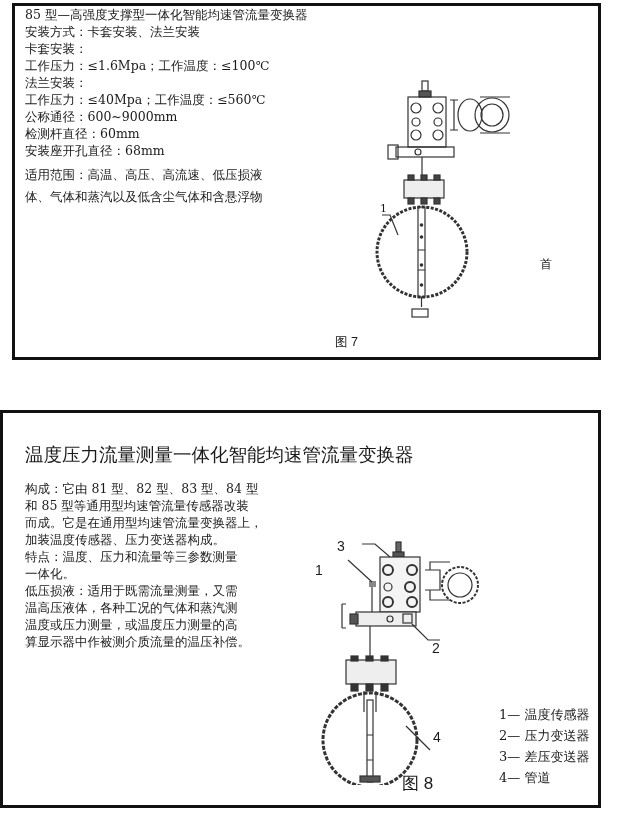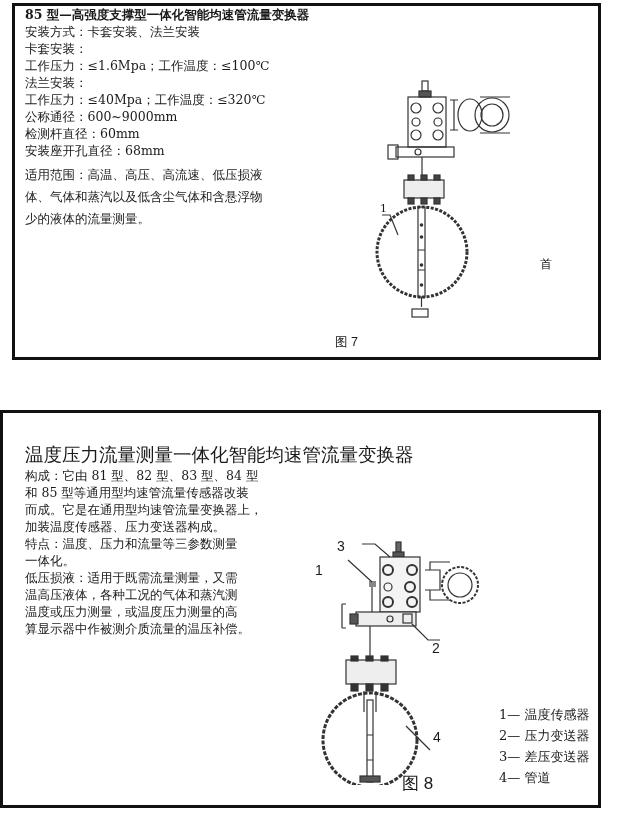--- a/index.html
+++ b/index.html
@@ -3,47 +3,46 @@
 <meta charset="utf-8">
 <style>
   html, body { margin:0; padding:0; background:#ffffff; }
   body { width:619px; height:825px; position:relative; overflow:hidden;
          font-family:"DejaVu Serif", serif; color:#1a1a1a; }
   .panel { position:absolute; border:3px solid #111; box-sizing:border-box; background:#fff; }
   #panel1 { left:12px; top:3px; width:589px; height:357px; }
   #panel2 { left:0px; top:410px; width:601px; height:398px; }
   .txt { position:absolute; font-size:12.5px; line-height:17px; white-space:nowrap; }
   .line { display:block; }
-  .title1 { font-weight:bold; }
+  .title1 { font-weight:normal; }
   .title2 { font-size:18.5px; line-height:22px; }
   .fig { position:absolute; }
   .caption { position:absolute; font-family:"Liberation Sans", sans-serif; font-size:12.5px; }
   .legend { position:absolute; font-size:13px; line-height:21px;margin-left:17px; }
   .callout { position:absolute; font-family:"Liberation Sans", sans-serif; font-size:14px; }
 </style>
 </head>
 <body>
 
 <div class="panel" id="panel1"></div>
 
 <div class="txt" style="left:25px; top:6px;">
   <span class="line title1">85 型—高强度支撑型一体化智能均速管流量变换器</span>
   <span class="line">安装方式：卡套安装、法兰安装</span>
   <span class="line">卡套安装：</span>
   <span class="line">工作压力：≤1.6Mpa；工作温度：≤100℃</span>
   <span class="line">法兰安装：</span>
-  <span class="line">工作压力：≤40Mpa；工作温度：≤320℃</span>
+  <span class="line">工作压力：≤40Mpa；工作温度：≤560℃</span>
   <span class="line">公称通径：600~9000mm</span>
   <span class="line">检测杆直径：60mm</span>
   <span class="line">安装座开孔直径：68mm</span>
 </div>
 <div class="txt" style="left:25px; top:164px; line-height:22px;">
   <span class="line">适用范围：高温、高压、高流速、低压损液</span>
   <span class="line">体、气体和蒸汽以及低含尘气体和含悬浮物</span>
-  <span class="line">少的液体的流量测量。</span>
 </div>
 
 <svg class="fig" style="left:370px; top:75px;" width="190" height="255" viewBox="0 0 190 255" fill="none" stroke="#333" stroke-width="1.2">
 
   <rect x="52" y="6" width="6" height="10"></rect>
   <rect x="49" y="16" width="12" height="6" fill="#555"></rect>
 
   <rect x="38" y="22" width="38" height="50"></rect>
   <circle cx="46" cy="33" r="5"></circle>
     <circle cx="68" cy="33" r="5"></circle>
@@ -86,21 +85,21 @@
 
   <path d="M12 140 H20 L28 160"></path>
 </svg>
 <div class="callout" style="left:380px; top:202px; font-family:'DejaVu Serif', serif; font-size:11px;">1</div>
 <div class="callout" style="left:540px; top:256px; font-family:'DejaVu Serif', serif; font-size:12px;">首</div>
 <div class="caption" style="left:335px; top:334px;">图 7</div>
 
 <div class="panel" id="panel2"></div>
 
 <div class="txt title2" style="left:25px; top:446px;font-family:Liberation Mono, monospace;">温度压力流量测量一体化智能均速管流量变换器</div>
-<div class="txt" style="left:25px; top:467px;">
+<div class="txt" style="left:25px; top:480px;">
   <span class="line">构成：它由 81 型、82 型、83 型、84 型</span>
   <span class="line">和 85 型等通用型均速管流量传感器改装</span>
   <span class="line">而成。它是在通用型均速管流量变换器上，</span>
   <span class="line">加装温度传感器、压力变送器构成。</span>
   <span class="line">特点：温度、压力和流量等三参数测量</span>
   <span class="line">一体化。</span>
   <span class="line">低压损液：适用于既需流量测量，又需</span>
   <span class="line">温高压液体，各种工况的气体和蒸汽测</span>
   <span class="line">温度或压力测量，或温度压力测量的高</span>
   <span class="line">算显示器中作被测介质流量的温压补偿。</span>

